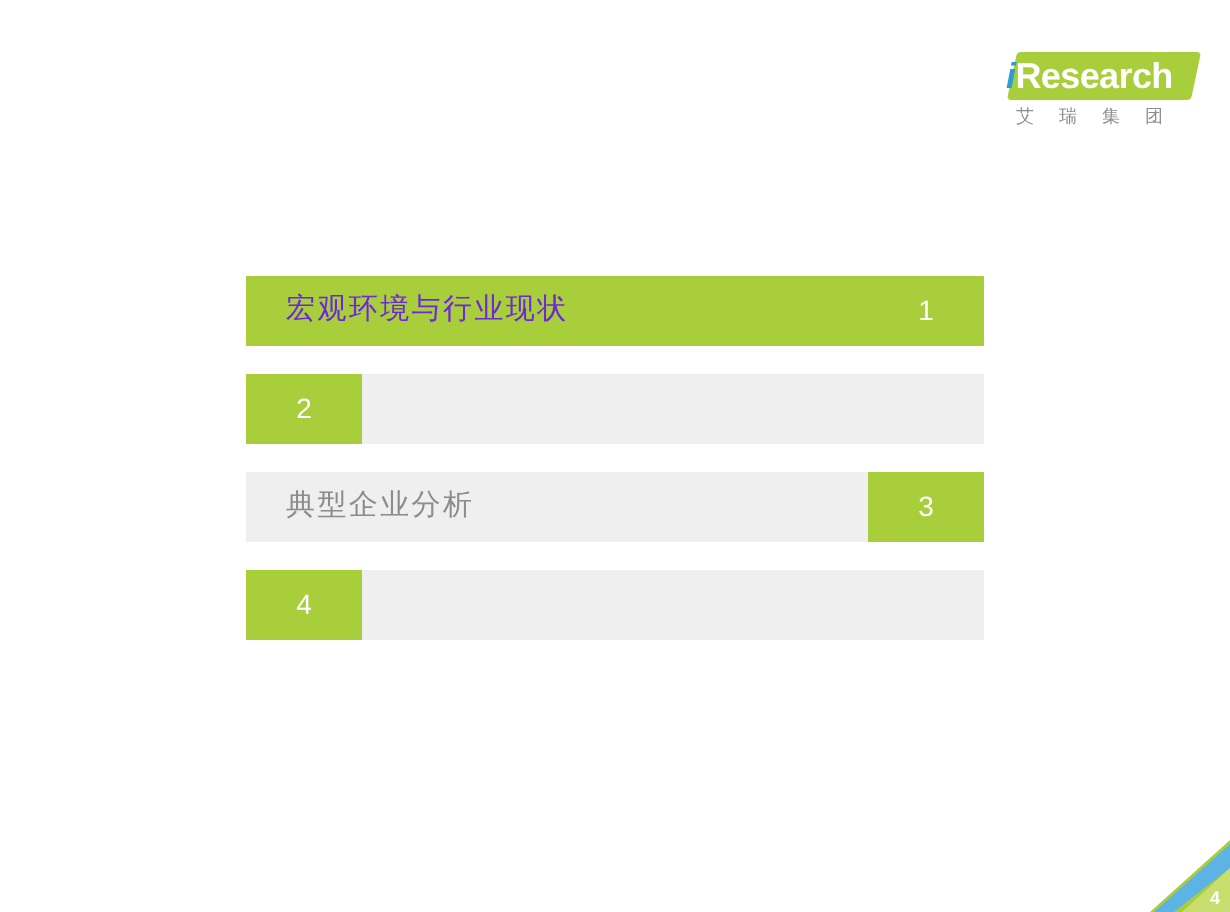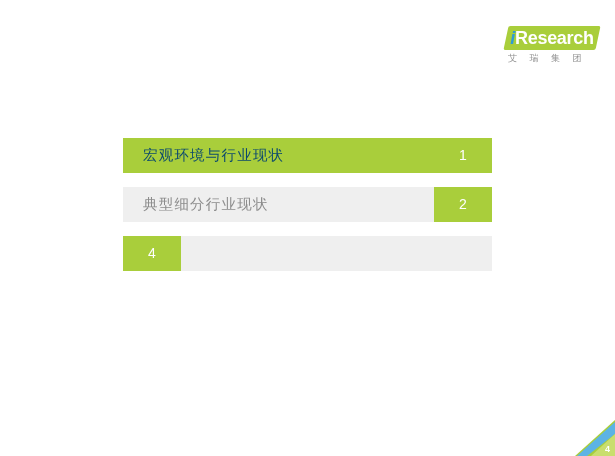--- a/index.html
+++ b/index.html
@@ -39,21 +39,21 @@
   .logo-text {
     position: absolute;
     top: 0px;
     left: 0px;
     width: 98px;
     height: 24px;
     line-height: 24px;
     font-size: 18px;
     font-weight: bold;
     letter-spacing: -0.3px;
-    text-align: center;
+    text-align: left;
     white-space: nowrap;
   }
   .logo-i {
     color: #2E9BD6;
     font-style: italic;
     font-weight: bold;
   }
   .logo-research {
     color: #ffffff;
     font-weight: bold;
@@ -92,21 +92,21 @@
   .row-label {
     flex: 1 1 auto;
     padding-left: 20px;
     font-size: 14.5px;
     color: #8C8C8C;
     letter-spacing: 1.2px;
     line-height: 35px;
     white-space: nowrap;
   }
   .agenda-row.active .row-label {
-    color: #0c4a6e;
+    color: #6d28d9;
   }
   .row-num {
     flex: 0 0 auto;
     width: 58px;
     height: 35px;
     line-height: 35px;
     text-align: center;
     font-size: 14px;
     color: #ffffff;
     background: #A9CE3B;
@@ -149,24 +149,27 @@
   </div>
 
   <div class="agenda">
 
     <div class="agenda-row active">
       <div class="row-label">宏观环境与行业现状</div>
       <div class="row-num">1</div>
     </div>
 
     <div class="agenda-row">
-      <div class="row-label">典型细分行业现状</div>
       <div class="row-num">2</div>
     </div>
 
+    <div class="agenda-row">
+      <div class="row-label">典型企业分析</div>
+      <div class="row-num">3</div>
+    </div>
 
     <div class="agenda-row">
       <div class="row-num">4</div>
     </div>
 
   </div>
 
   <div class="corner">
     <svg width="44" height="36" viewBox="0 0 44 36">
       <polygon points="44,0 44,36 4,36" fill="#A9CE3B"></polygon>

